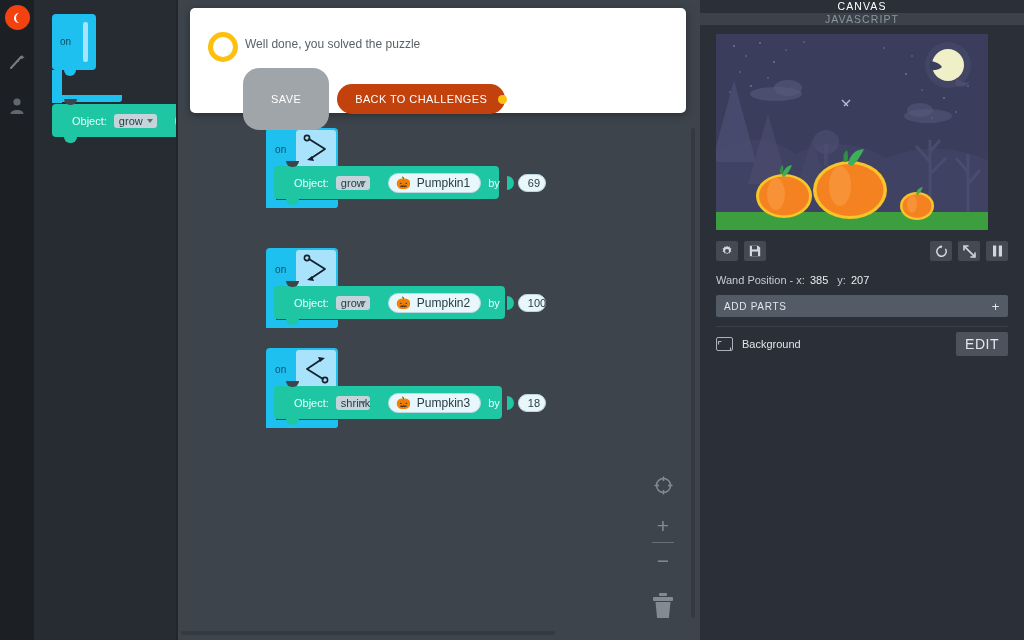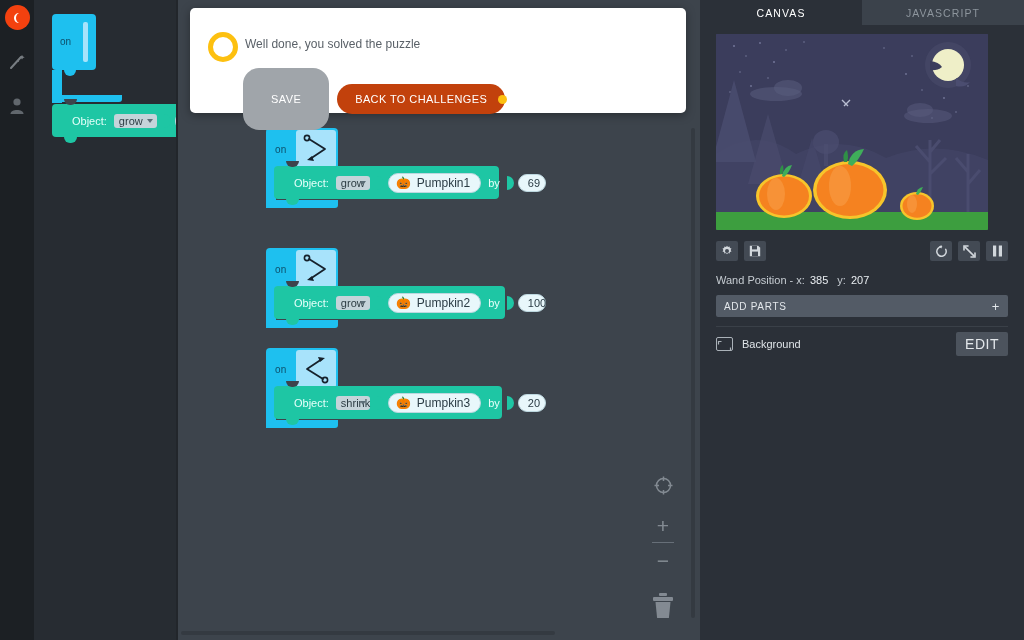--- a/index.html
+++ b/index.html
@@ -141,21 +141,21 @@
     background: #c2410c; color: #fff; font-size: 11px; letter-spacing: .4px;
     border: none; border-radius: 16px; padding: 9px 18px; margin-left: 8px; cursor: pointer;
   }
   .dlg-dot { width: 9px; height: 9px; border-radius: 50%; background: #fdc010; margin-left: -7px; }
 
   
   .rightpanel {
     width: 324px; flex: 0 0 324px; height: 640px;
     background: #2b3038; display: flex; flex-direction: column;
   }
-  .tabs { display: flex; height: 25px; }
+  .tabs { display: flex; height: 25px; flex-direction: column; }
   .tab { flex: 1; display: flex; align-items: center; justify-content: center;
          font-size: 10.5px; letter-spacing: 1.1px; }
   .tab.active { background: #2b3038; color: #ffffff; }
   .tab.inactive { background: #3b424b; color: #8d959d; }
 
   .canvas-wrap { margin: 9px 16px 0 16px; }
   .stage {
     position: relative; width: 272px; height: 196px; overflow: hidden;
     background: #3b3d5c; border-radius: 1px;
   }
@@ -322,21 +322,21 @@
         <span>shrink</span>
         <i class="caret"></i>
       </span>
       <span class="socket-plug"></span>
       <span class="socket">
         <span class="pumpkin-emoji">🎃</span>
         <span>Pumpkin3</span>
       </span>
       <span class="ab-label">by</span>
       <span class="socket-plug"></span>
-      <span class="numfield">20</span>
+      <span class="numfield">18</span>
     </div>
 
     <div class="tools">
       <div class="tool-btn">
         <svg width="19" height="19" viewBox="0 0 19 19">
           <circle cx="9.5" cy="9.5" r="7" fill="none" stroke="#aeb6bd" stroke-width="1.5"></circle>
           <line x1="9.5" y1="0.5" x2="9.5" y2="5" stroke="#aeb6bd" stroke-width="1.5"></line>
           <line x1="9.5" y1="14" x2="9.5" y2="18.5" stroke="#aeb6bd" stroke-width="1.5"></line>
           <line x1="0.5" y1="9.5" x2="5" y2="9.5" stroke="#aeb6bd" stroke-width="1.5"></line>
           <line x1="14" y1="9.5" x2="18.5" y2="9.5" stroke="#aeb6bd" stroke-width="1.5"></line>

